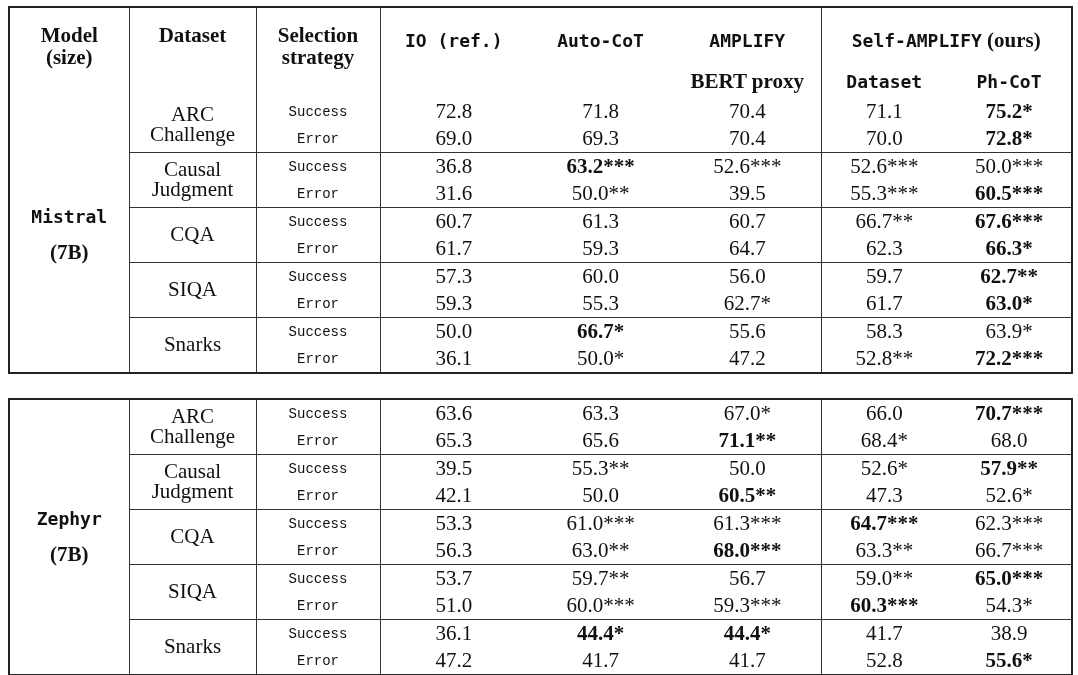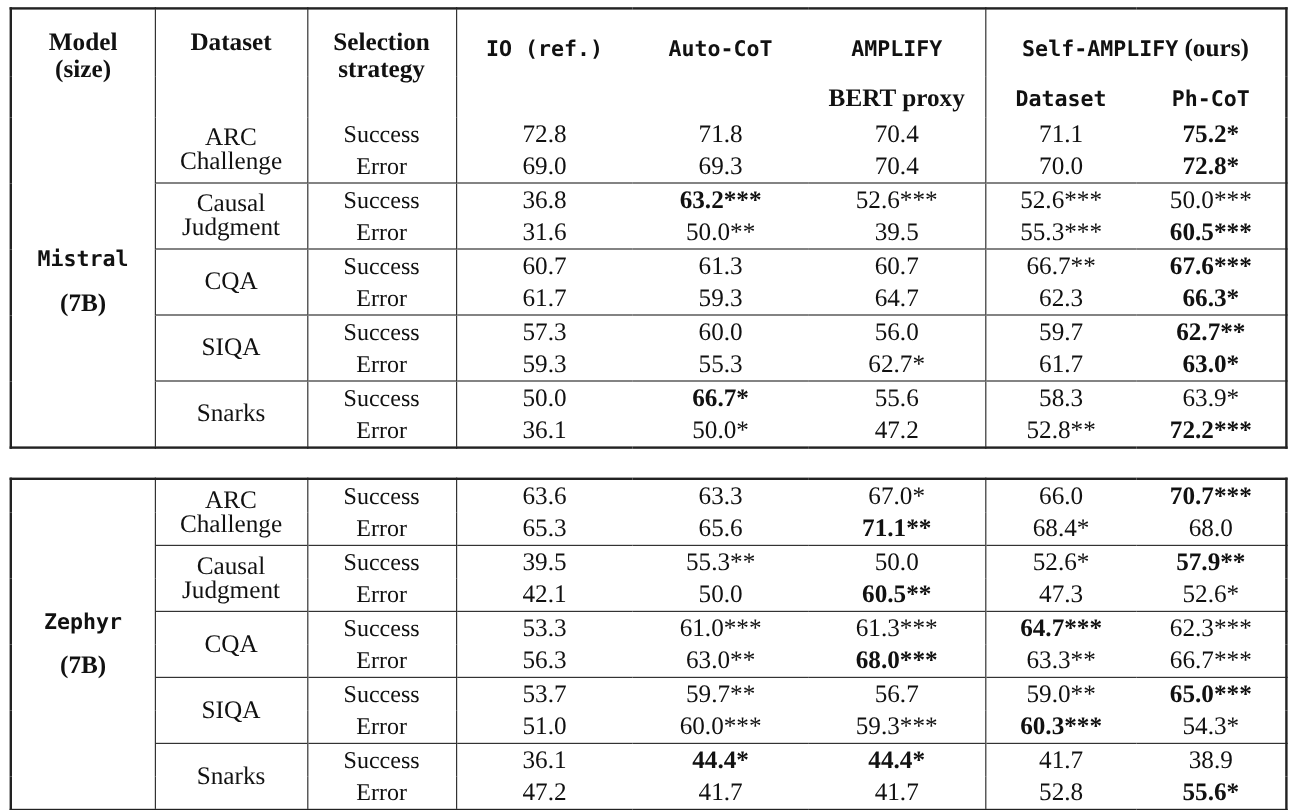--- a/index.html
+++ b/index.html
@@ -9,21 +9,21 @@
     border-collapse:collapse; table-layout:fixed;
     font-family:"Liberation Serif","DejaVu Serif",serif;
     font-size:21px; line-height:1;
   }
   .tbl td, .tbl th { padding:0; text-align:center; vertical-align:middle; }
   .t1 { top:6px; }
   .t2 { top:398px; }
   .outer { border:2px solid #222; }
   .vl { border-left:1.5px solid #333; }
   .hl { border-top:1.5px solid #333; }
-  .mono { font-family:Liberation Serif, serif; font-size:20px; }
+  .mono { font-family:Liberation Mono, monospace; font-size:14px; }
   .hdr-serif { font-weight:bold; font-size:21px; line-height:1.05; }
   .hdr-mono { font-family:"DejaVu Sans Mono","Liberation Mono",monospace; font-weight:bold; font-size:18px; }
   .model { font-family:"DejaVu Sans Mono","Liberation Mono",monospace; font-weight:bold; font-size:18px; }
   .model .size { font-family:"Liberation Serif","DejaVu Serif",serif; font-weight:bold; font-size:21px; display:block; margin-top:16px; }
   .b { font-weight:bold; }
   .ds { line-height:0.95; }
   tr.sub td { height:27px; }
   .val { font-size:21px; }
   .hdr-top th { height:48px; vertical-align:top; padding-top:16px; }
   .hdr-top th.valign-mid { vertical-align:middle; }

